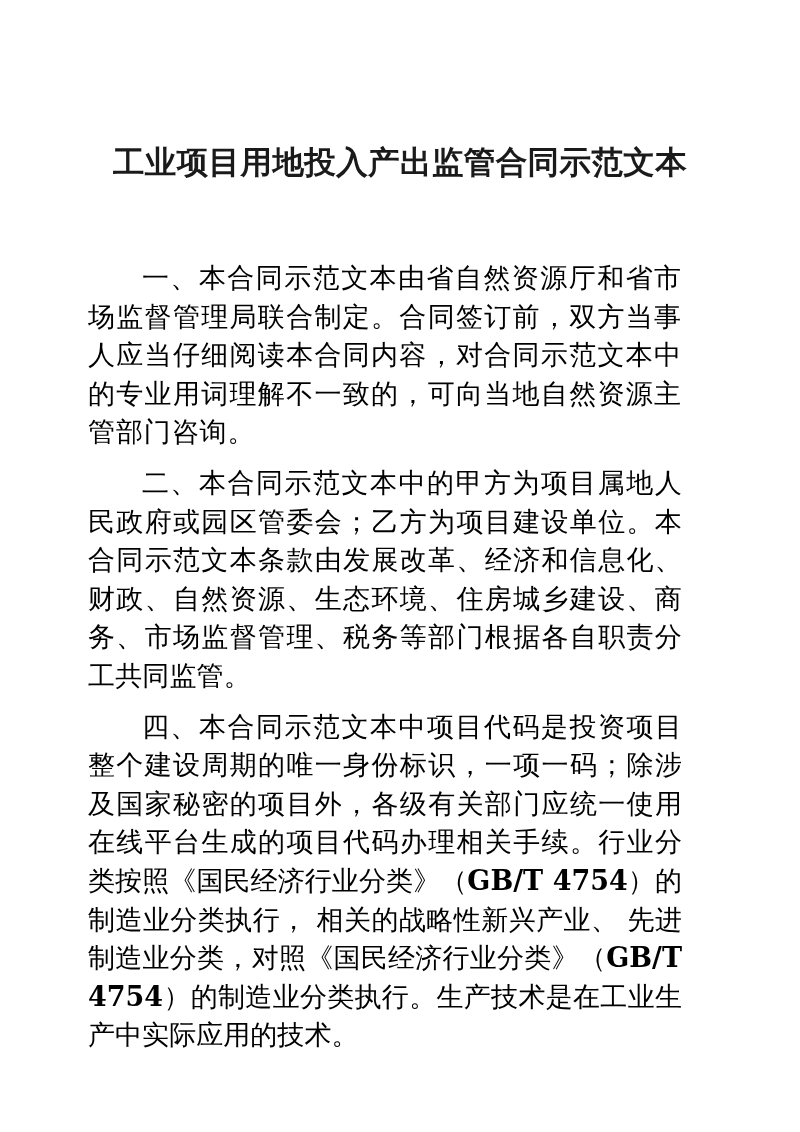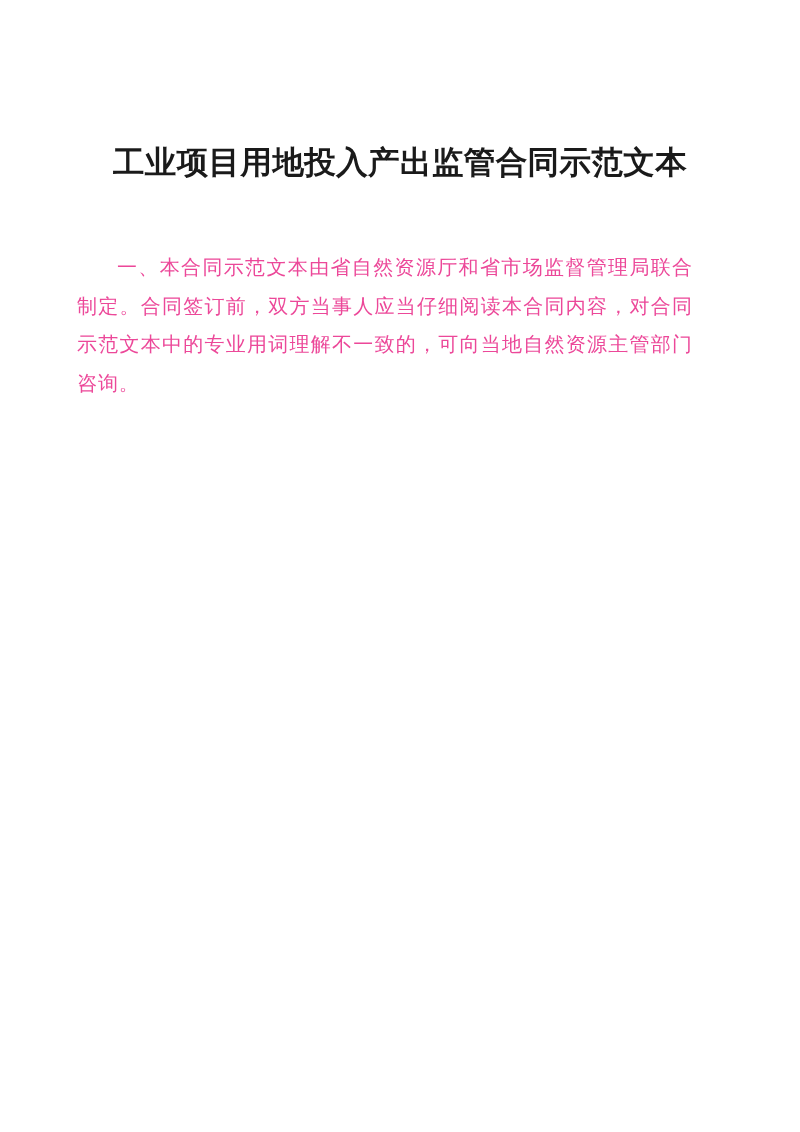--- a/index.html
+++ b/index.html
@@ -38,26 +38,26 @@
     display: block;
     white-space: nowrap;
   }
   .body-block {
     position: absolute;
     left: 76px;
     top: 247px;
     width: 618px;
   }
   .para {
-    margin: 1px;
+    margin: 12px;
     padding: 0;
     font-family: "DejaVu Serif", "Liberation Serif", serif;
-    font-size: 20px;
+    font-size: 27px;
     line-height: 38.6px;
-    color: #ec4899;
+    color: #000000;
     text-align: justify;
     text-justify: inter-ideograph;
     text-indent: 2em;
     letter-spacing: 0.15px;
     word-break: break-all;
     -webkit-font-smoothing: antialiased;
   }
   .para.wide {
     letter-spacing: 0.9px;
   }
@@ -81,19 +81,21 @@
 <div class="page">
 
   <h1 class="doc-title">
     <span class="title-line">工业项目用地投入产出监管合同示范文本</span>
   </h1>
 
   <div class="body-block">
 
     <p class="para wide">一、本合同示范文本由省自然资源厅和省市场监督管理局联合制定。合同签订前，双方当事人应当仔细阅读本合同内容，对合同示范文本中的专业用词理解不一致的，可向当地自然资源主管部门咨询。</p>
 
+    <p class="para">二、本合同示范文本中的甲方为项目属地人民政府或园区管委会；乙方为项目建设单位。本合同示范文本条款由发展改革、经济和信息化、财政、自然资源、生态环境、住房城乡建设、商务、市场监督管理、税务等部门根据各自职责分工共同监管。</p>
 
 
+    <p class="para tight"><span>四、本合同示范文本中项目代码是投资项目整个建设周期的唯一身份标识，一项一码；除涉及国家秘密的项目外，各级有关部门应统一使用在线平台生成的项目代码办理相关手续。行业分类按照《国民经济行业分类》（</span><span class="latin">GB/T 4754</span><span>）的制造业分类执行， 相关的战略性新兴产业、 先进制造业分类，对照《国民经济行业分类》（</span><span class="latin">GB/T 4754</span><span>）的制造业分类执行。生产技术是在工业生产中实际应用的技术。</span></p>
 
 
   </div>
 
 </div>
 
 </body></html>

